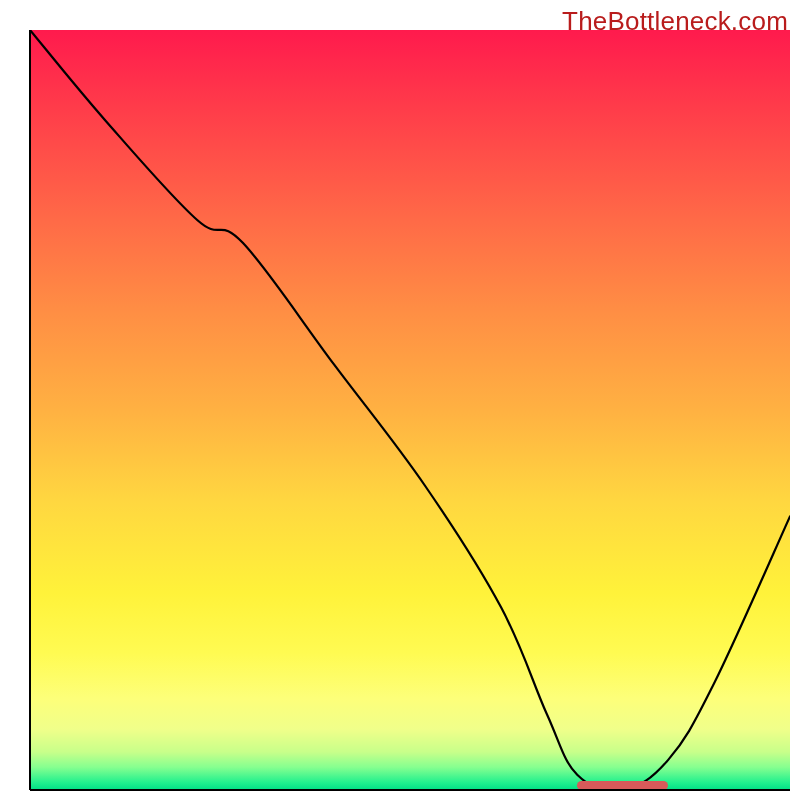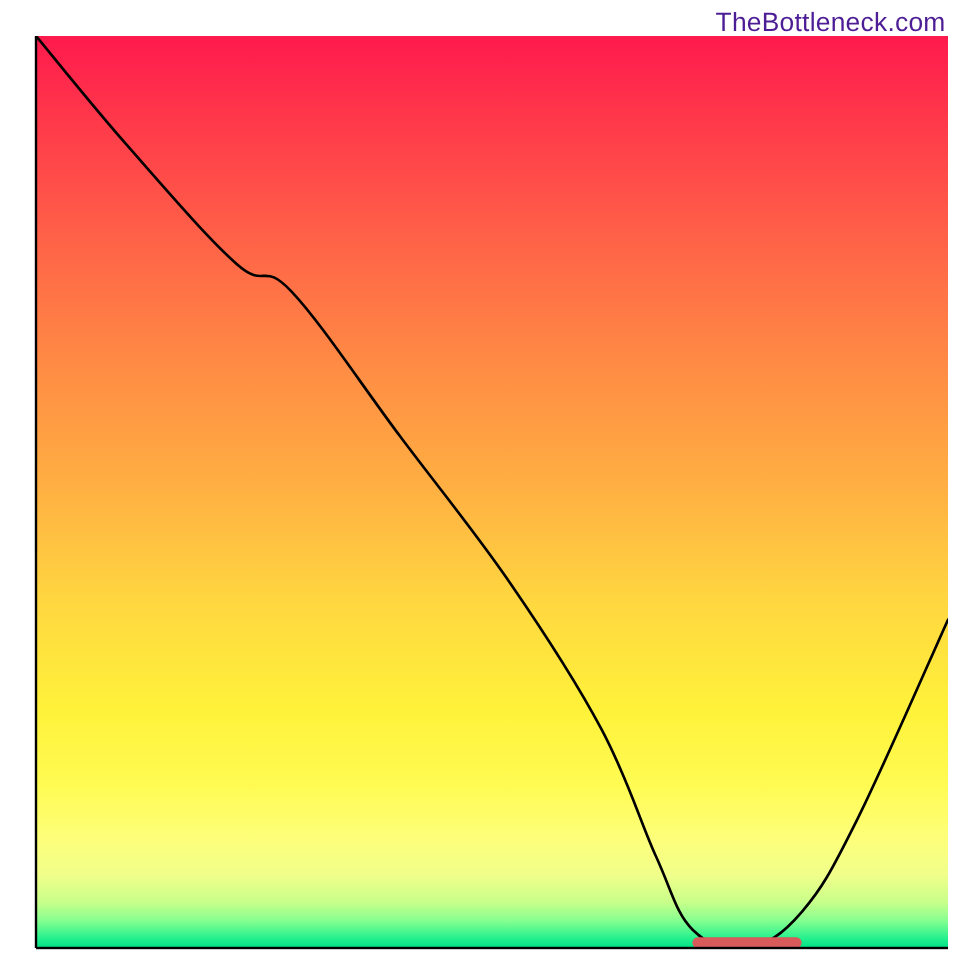--- a/index.html
+++ b/index.html
@@ -13,23 +13,23 @@
   }
   .container {
     position: relative;
     width: 800px;
     height: 800px;
   }
   .watermark {
     position: absolute;
     top: 6px;
     right: 12px;
-    font-size: 22px;
+    font-size: 26px;
     font-weight: 500;
-    color: #4c1d95;
+    color: #b91c1c;
     letter-spacing: 0.2px;
     z-index: 10;
   }
   .plot {
     position: absolute;
     left: 30px;
     top: 30px;
     width: 760px;
     height: 760px;
   }

